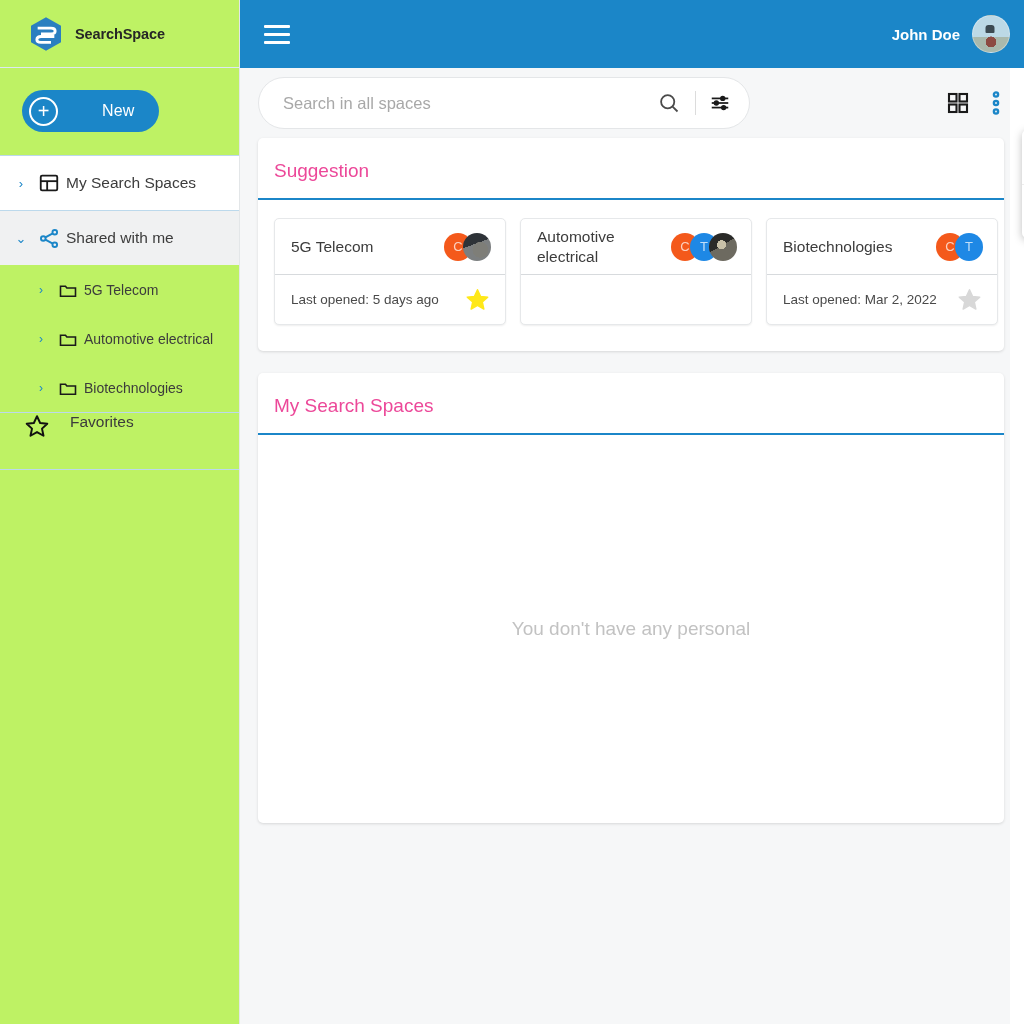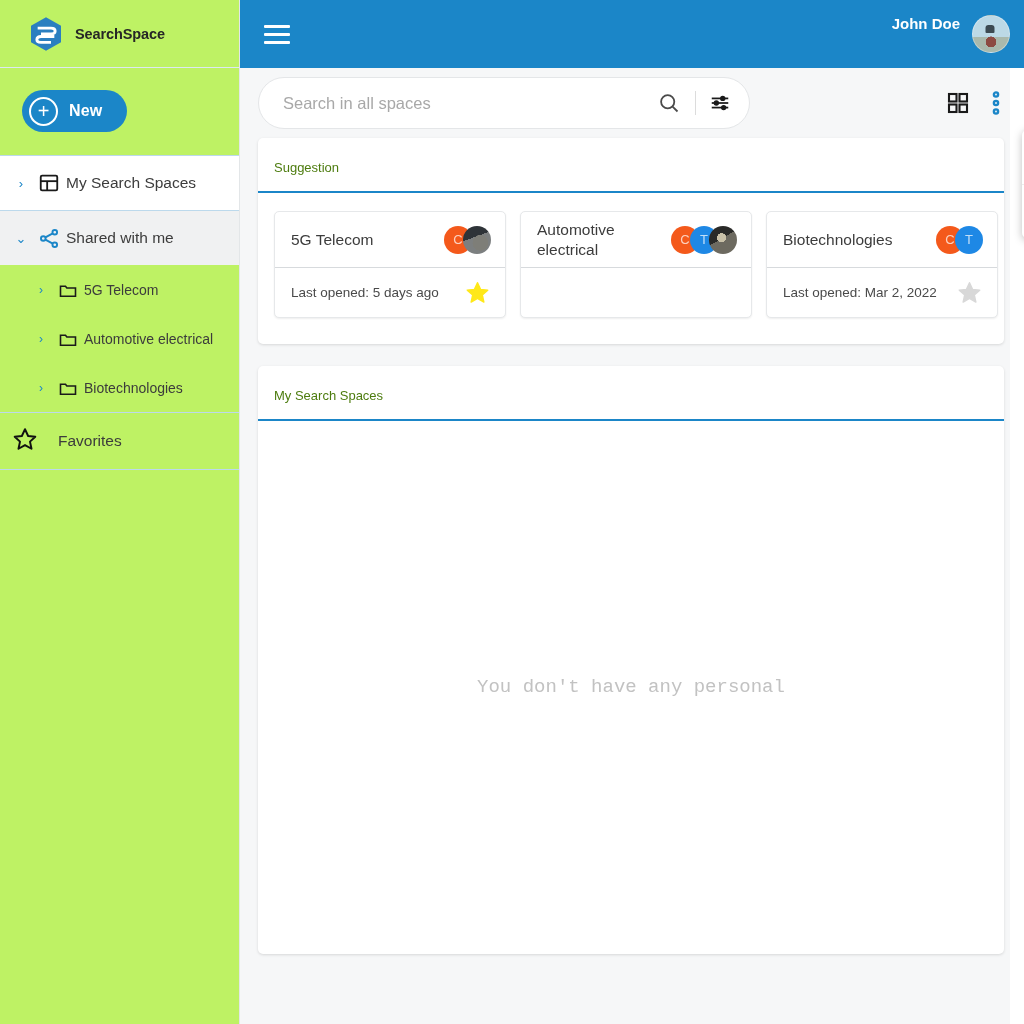--- a/index.html
+++ b/index.html
@@ -40,21 +40,21 @@
     height: 42px; padding: 0 24px 0 7px;
     cursor: pointer;
   }
   .new-plus {
     width: 29px; height: 29px; border-radius: 50%;
     border: 2px solid #ffffff;
     display: flex; align-items: center; justify-content: center;
     font-size: 20px; line-height: 1; font-weight: 300;
     flex: 0 0 29px;
   }
-  .new-label { font-size: 16px; font-weight: bold; letter-spacing: .2px; }
+  .new-label { font-size: 16px; font-weight: normal; letter-spacing: .2px; margin-left: 33px; }
 
   .nav-sep { height: 1px; background: #bcd9ec; }
 
   .nav-item {
     display: flex; align-items: center;
     height: 54px; padding-left: 10px; gap: 0;
     cursor: pointer; background: #fff;
   }
   .nav-item.selected { background: #f0f1f2; }
   .nav-caret {
@@ -66,35 +66,35 @@
 
   .sub-item {
     display: flex; align-items: center;
     height: 49px; padding-left: 30px;
     cursor: pointer;
   }
   .sub-caret { width: 22px; flex:0 0 22px; text-align:center; color:#1b86c8; font-size:12px; line-height:1; }
   .sub-ico { width: 32px; flex: 0 0 32px; display:flex; align-items:center; justify-content:center; }
   .sub-label { font-size: 14px; color: #3c3c3c; }
 
-  .fav-item { display:flex; align-items:center; height:56px; padding-left:12px; gap:20px; cursor:pointer; }
+  .fav-item { display:flex; align-items:flex-start; height:56px; padding-left:24px; gap:20px; cursor:pointer; }
   .fav-label { font-size: 15.5px; color: #3c3c3c; }
 
   
   .right { flex: 1 1 auto; position: relative; height: 1024px; background: #f6f7f8; }
 
   .topbar {
     height: 68px; background: #1b86c8;
     display: flex; align-items: center; justify-content: space-between;
     padding: 0 14px 0 20px;
     width: 784px;
   }
   .hamburger { width: 34px; height: 34px; display:flex; flex-direction:column; justify-content:center; gap:5px; cursor:pointer; padding: 0 4px; }
   .hamburger span { display:block; height:3px; background:#fff; border-radius:1px; }
-  .user-area { display:flex; gap:12px; cursor:pointer; }
+  .user-area { display:flex; align-items:center; gap:12px; cursor:pointer; }
   .user-name { color:#fff; font-size:15px; font-weight:bold; }
   .avatar-photo {
     width: 38px; height: 38px; border-radius: 50%;
     background:
       radial-gradient(circle at 50% 72%, #8c4a42 0 17%, transparent 17.5%),
       linear-gradient(#bcd9e6 0 58%, #a9b9ad 58% 100%);
     border: 1px solid rgba(255,255,255,.35);
     flex: 0 0 38px; position: relative; overflow: hidden;
   }
   .avatar-photo::after {
@@ -155,21 +155,21 @@
   
   .panel {
     background: #fff;
     border-radius: 5px;
     box-shadow: 0 1px 3px rgba(0,0,0,.13);
     margin: 0 20px 0 18px;
   }
   .panel-head {
     padding: 22px 0 16px 16px;
     border-bottom: 2px solid #1b86c8;
-    font-size: 13px; color: #4d7c0f;
+    font-size: 19px; color: #ec4899;
   }
 
   
   .cards {
     display: flex; gap: 14px;
     padding: 18px 0 26px 16px;
     overflow: hidden;
   }
   .s-card {
     width: 232px; flex: 0 0 232px;
@@ -208,22 +208,22 @@
       linear-gradient(160deg, #2e3338 0 40%, #7c7f80 40% 100%);
   }
   .av.photo2 {
     background:
       radial-gradient(circle at 45% 42%, #c9c1a8 0 20%, transparent 21%),
       linear-gradient(150deg, #2a2a28 0 45%, #6d6a60 45% 100%);
   }
 
   
   .panel-body-empty {
-    height: 533px;
-    display: flex; align-items: center; justify-content: center; font-family: Liberation Mono, monospace;
+    height: 388px;
+    display: flex; align-items: center; justify-content: center;
   }
   .empty-msg {
     text-align: center; font-size: 19px; color: #c2c2c2; line-height: 1.35;
   }
   .spacer-22 { height: 22px; }
 
   
   .edge-strip {
     position: absolute; right: 0; top: 68px; bottom: 0;
     width: 14px; background: #ffffff;

